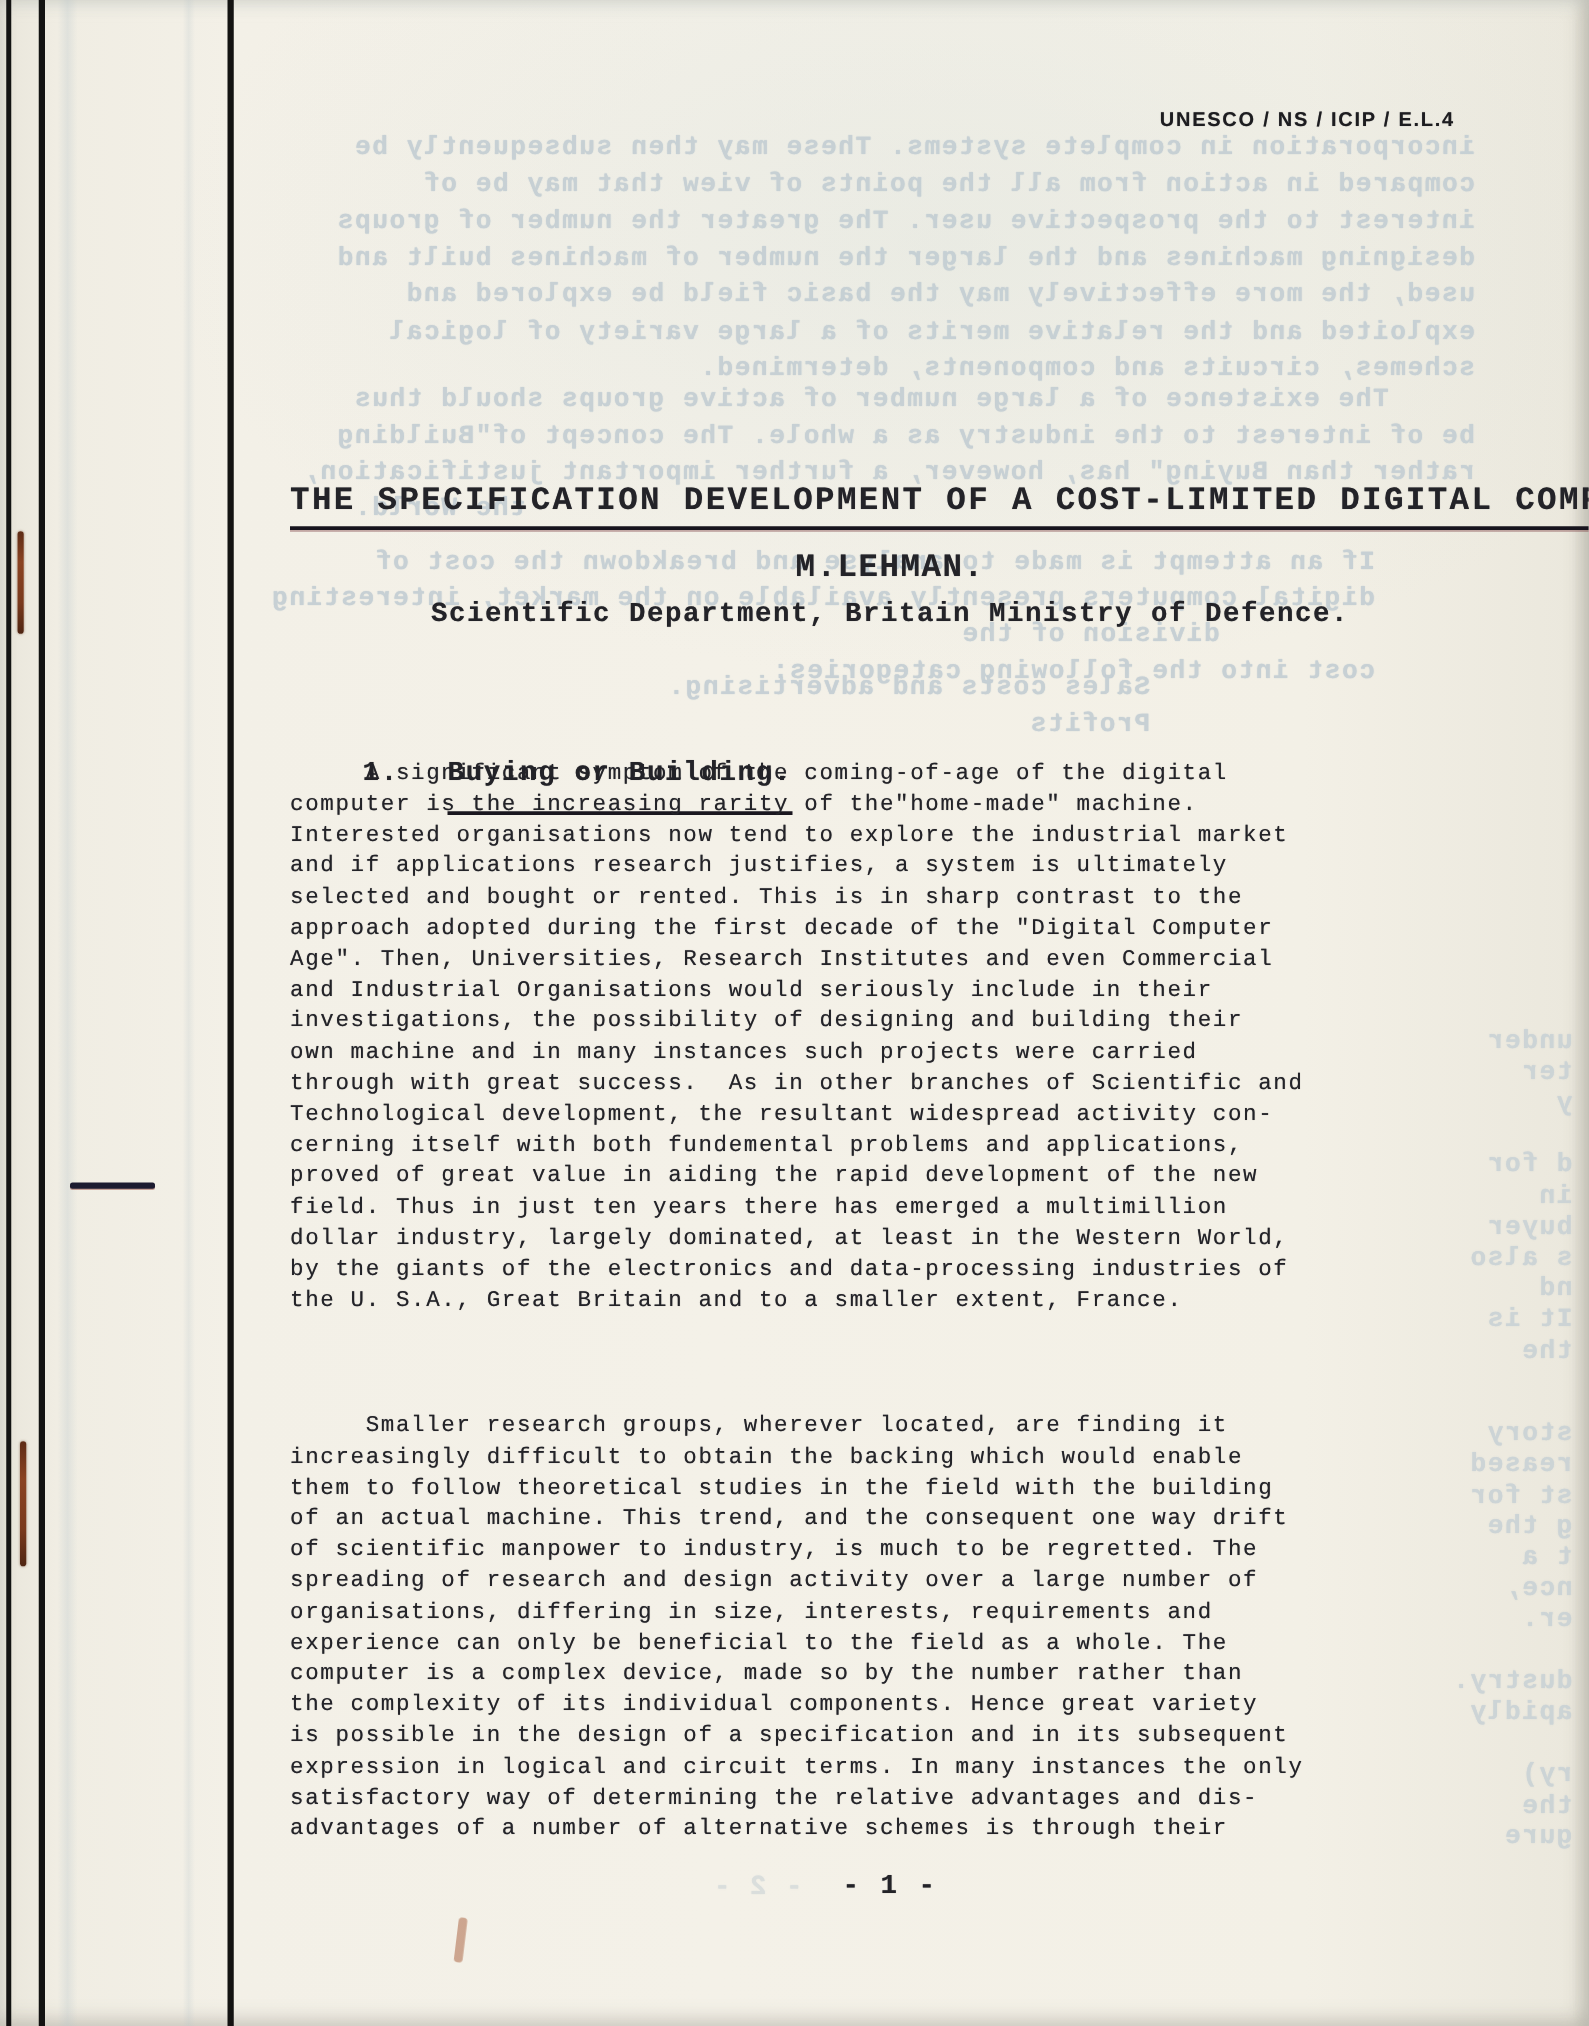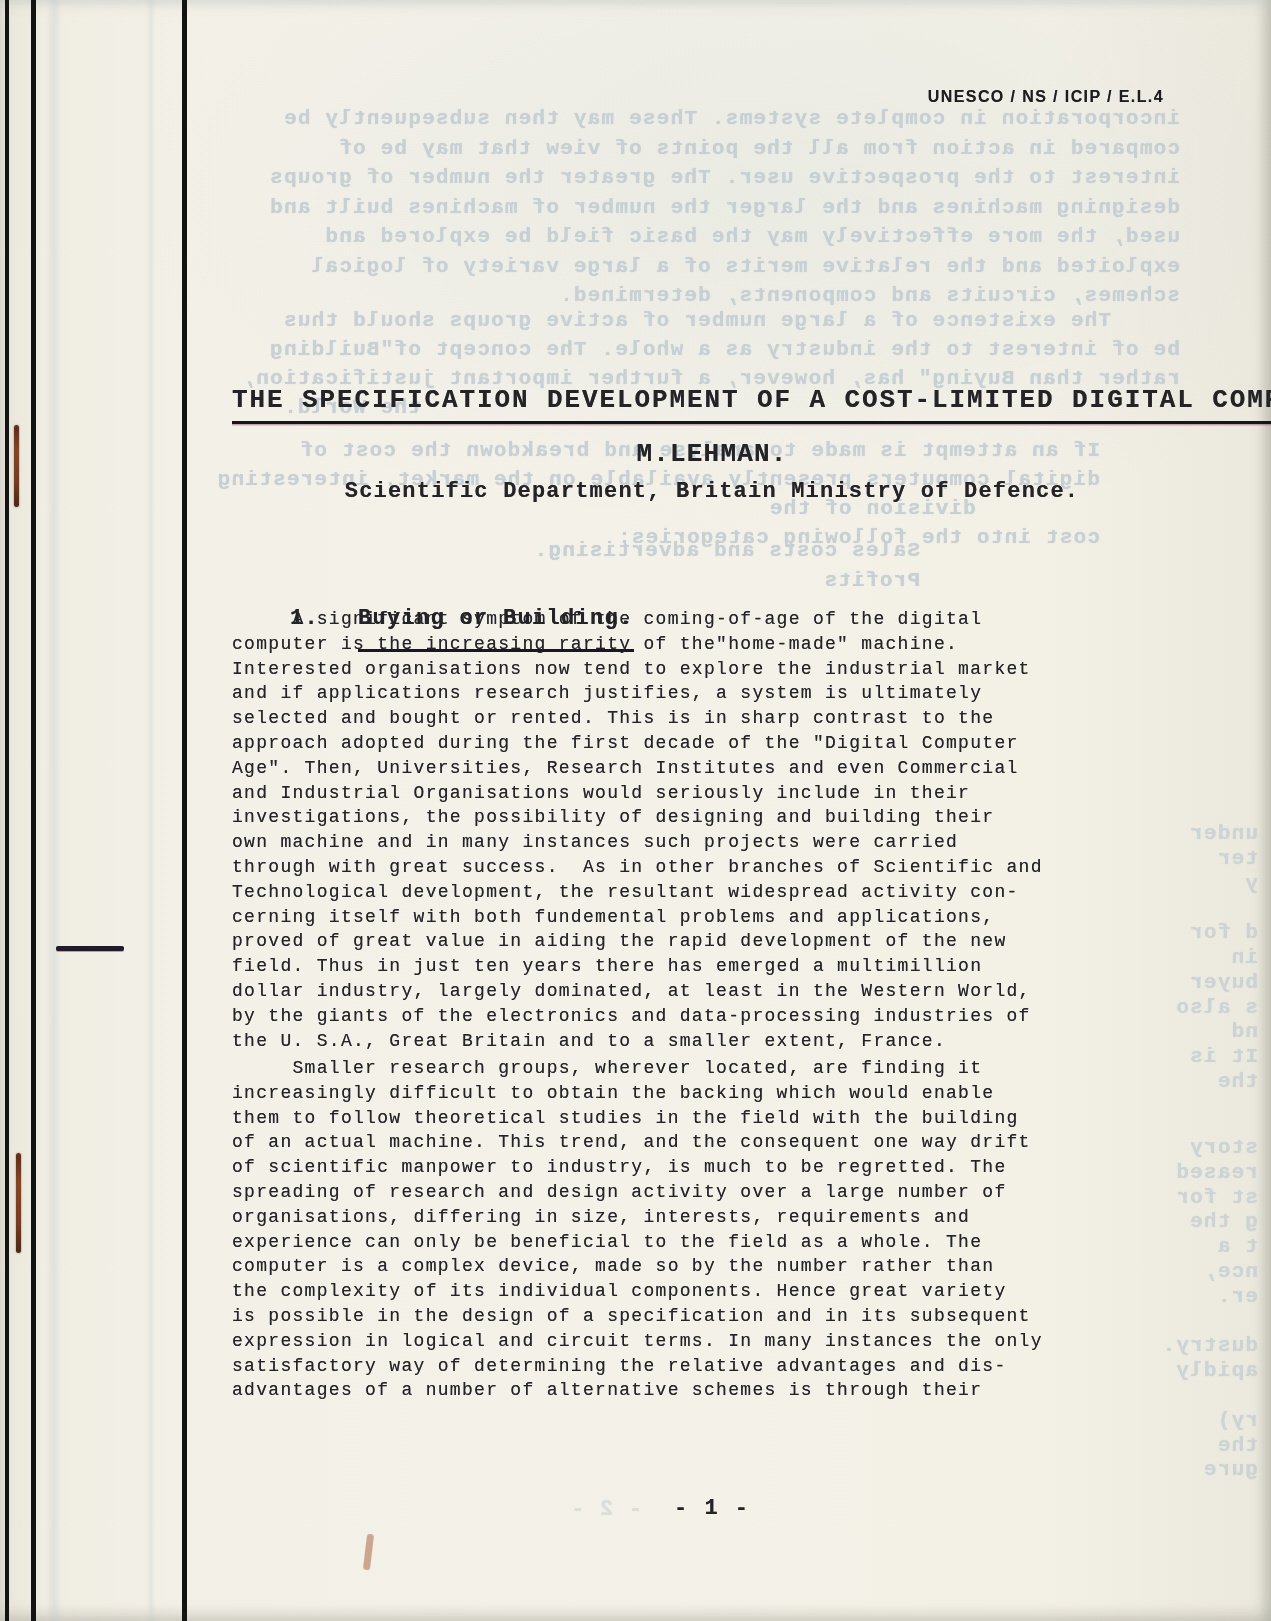--- a/index.html
+++ b/index.html
@@ -38,21 +38,21 @@
   .docref{top:88px;right:107px;font-family:"Liberation Sans",sans-serif;font-weight:700;font-size:16px;letter-spacing:1.4px;color:#1d1d20;}
   .title{left:232px;top:385px;font-weight:700;font-size:26px;letter-spacing:1.9px;
     padding-bottom:6px;border-bottom:3.5px solid #17141d;box-shadow:0 1.5px 0 rgba(105,35,40,.35);}
   .centercol{left:232px;width:960px;text-align:center;}
   .author{top:439px;font-weight:700;font-size:26px;letter-spacing:1.2px;}
   .affil{top:479px;font-weight:700;font-size:22px;letter-spacing:1.2px;}
   .section{left:232px;top:581px;font-weight:700;font-size:22px;letter-spacing:1.3px;}
   .section .sec-title{margin-left:39px;display:inline-block;padding-bottom:18px;border-bottom:3px solid #1a171f;}
   .para{left:232px;font-size:18px;letter-spacing:1.3px;line-height:24.8px;}
   .para.p1{top:607px;}
-  .para.p2{top:1056px;}
+  .para.p2{top:1129px;}
   .pagenum{top:1496px;font-weight:700;font-size:22px;letter-spacing:2px;}
 
   
   .bleed{position:absolute;white-space:pre;transform:scaleX(-1);
     color:#c5cfd4;font-size:21px;letter-spacing:1.2px;opacity:.95;
     text-shadow:0 0 1px rgba(185,198,205,.8);font-weight:700;}
   .bl1{left:110px;top:104px;width:1070px;line-height:29.5px;}
   .bl2{left:110px;top:306px;width:1070px;line-height:29px;}
   .bl3{left:300px;top:436px;width:800px;line-height:29px;}
   .bl4{left:280px;top:536px;width:640px;line-height:29.5px;}

